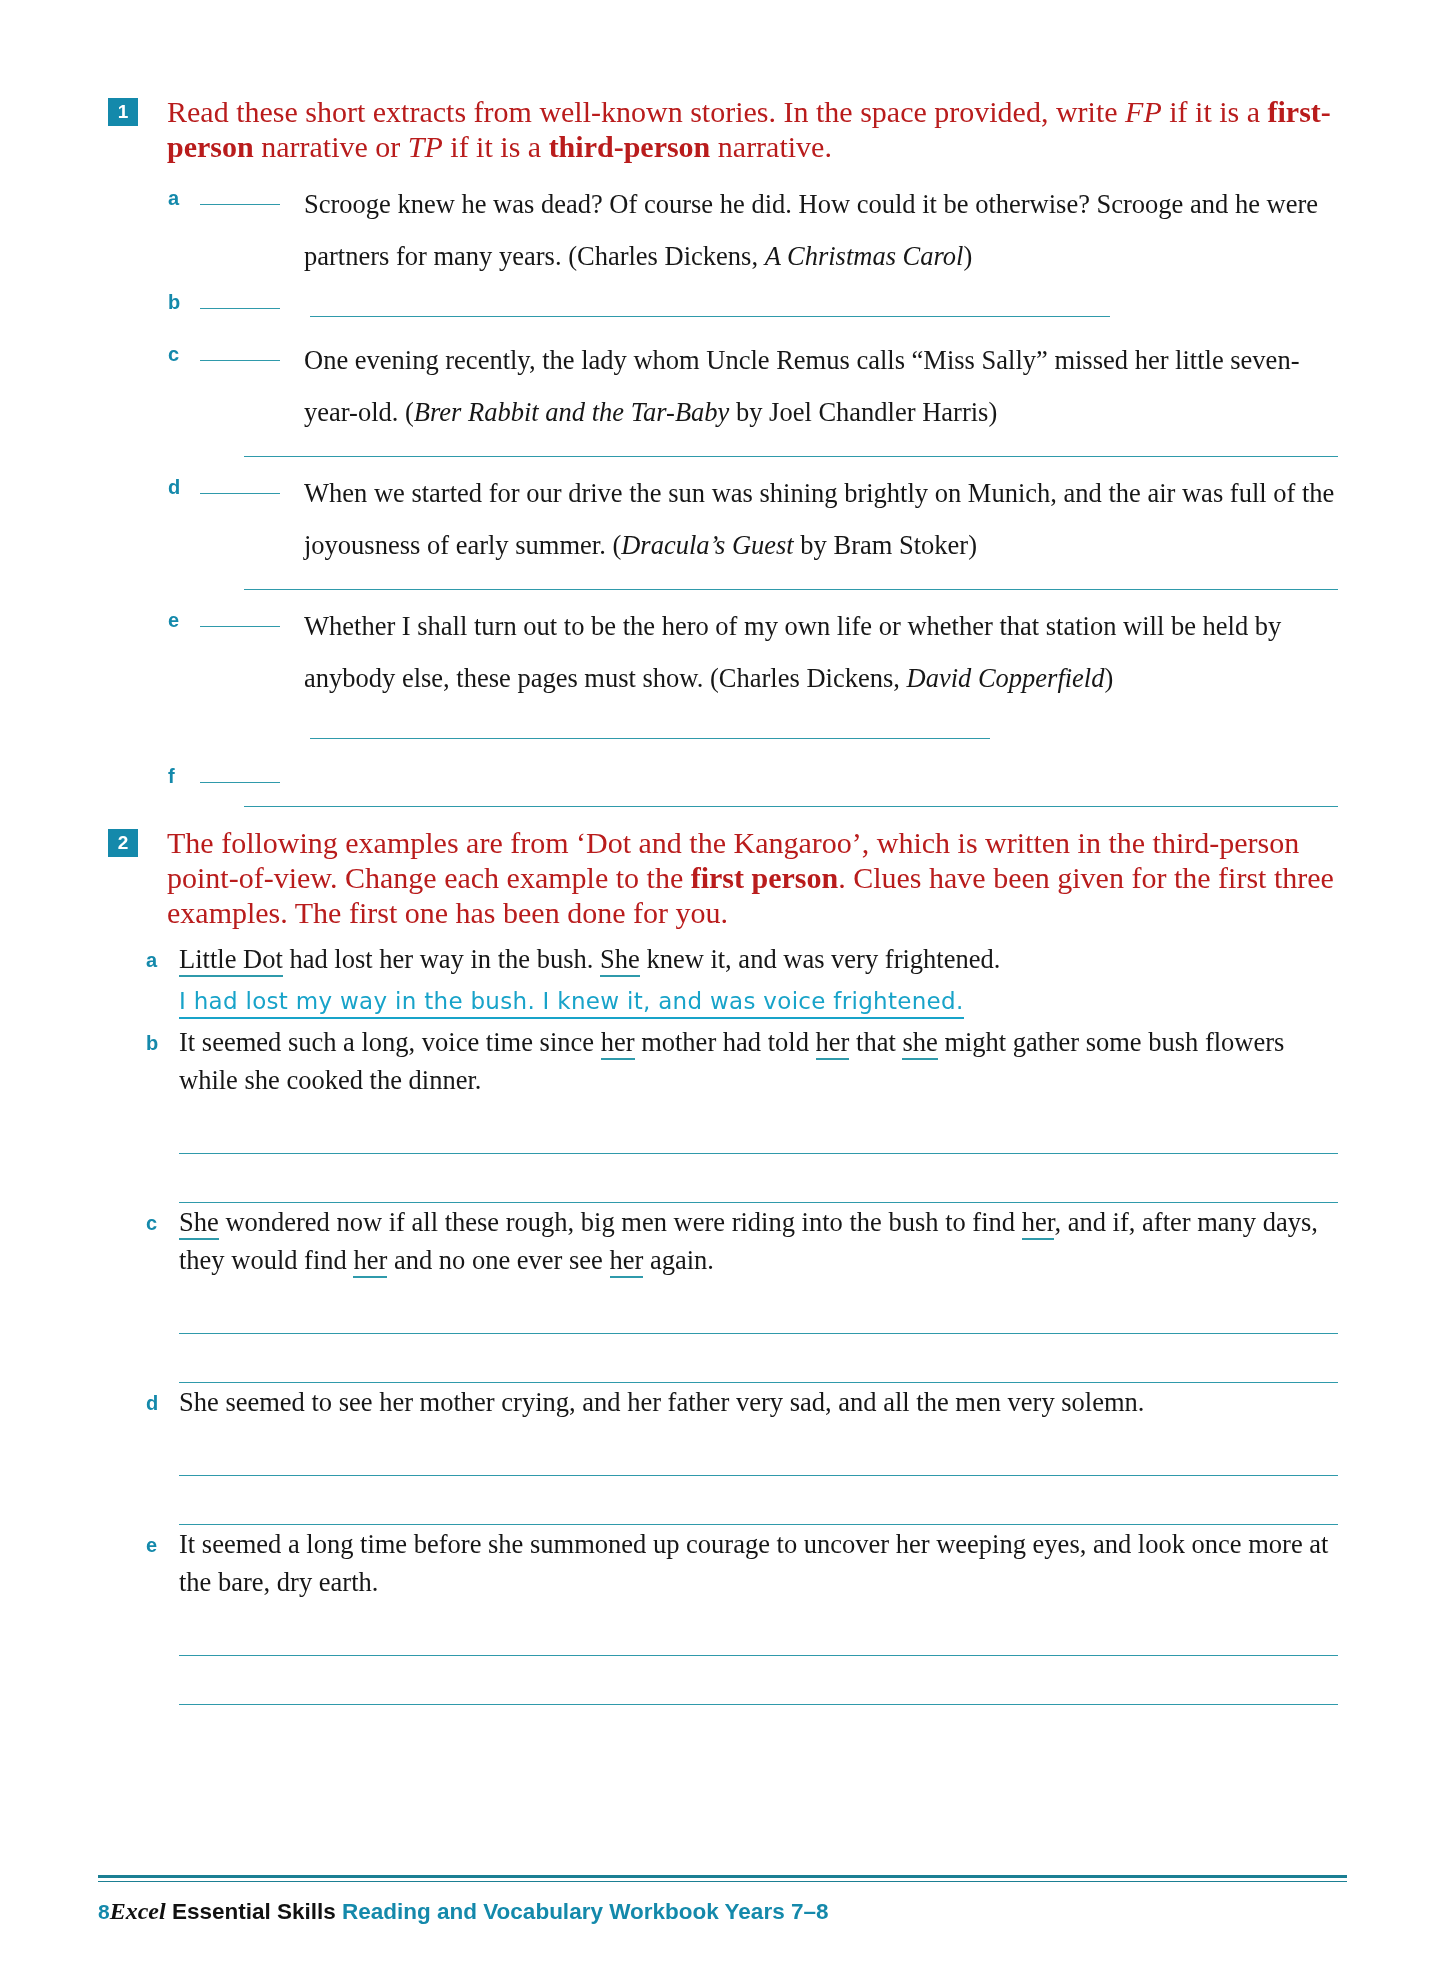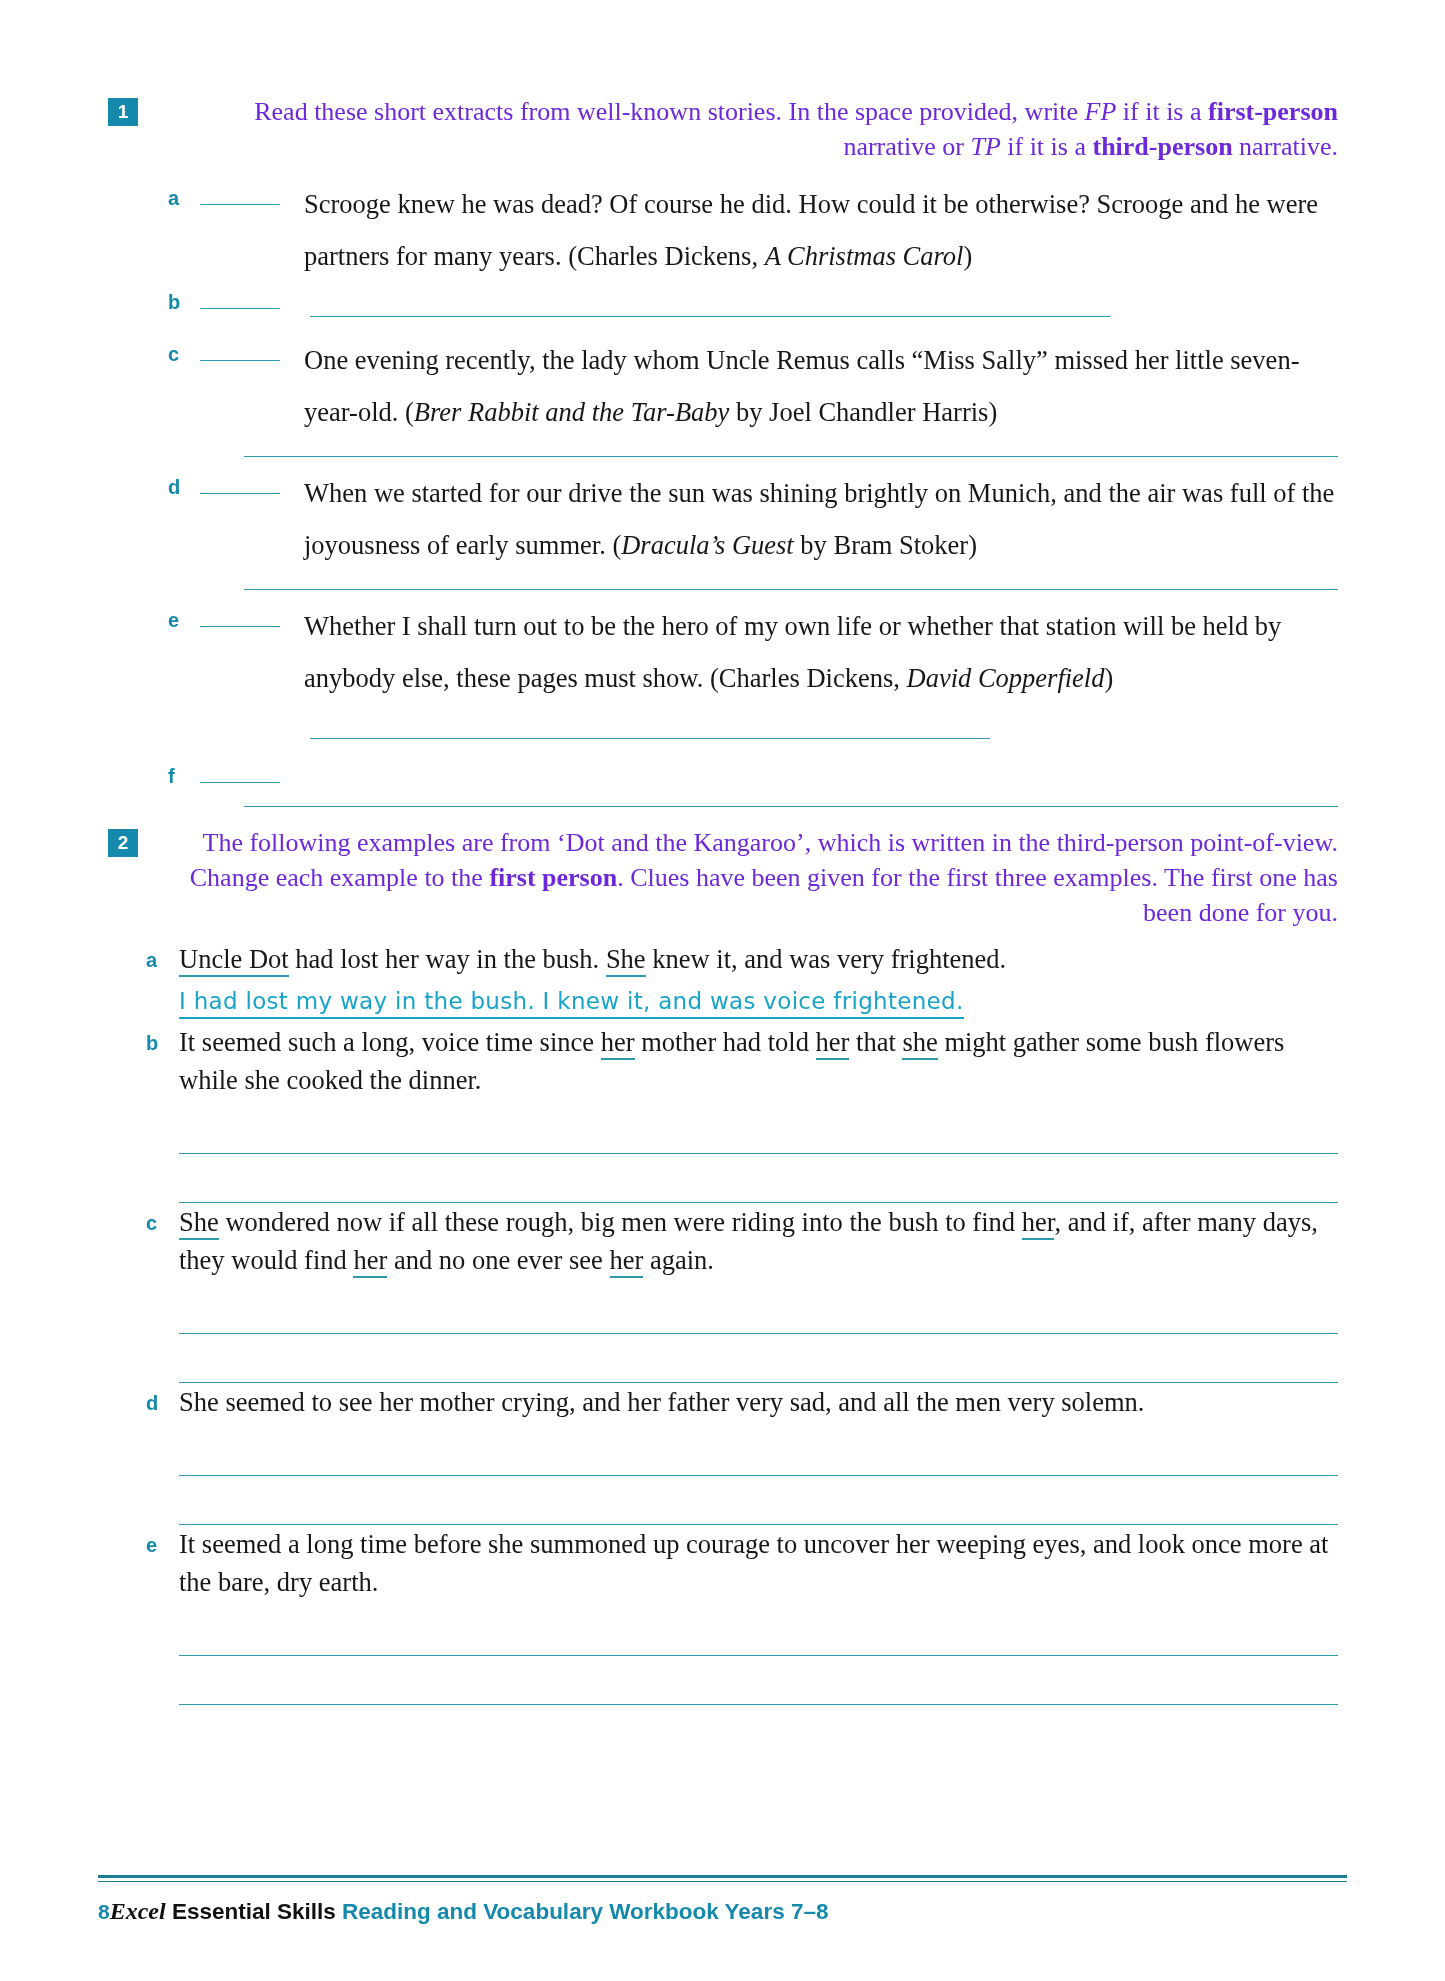--- a/index.html
+++ b/index.html
@@ -38,25 +38,24 @@
     color: #ffffff;
     font-family: "Liberation Sans", sans-serif;
     font-weight: bold;
     font-size: 19px;
     line-height: 28px;
     text-align: center;
     margin-right: 29px;
     margin-top: 4px;
   }
   .qtext {
-    font-size: 26px;
+    font-size: 30px;
     line-height: 35px;
-    color: #6d28d9;
+    color: #b91c1c;
     flex: 1 1 auto;
-    text-align: right;
   }
 
   
   .items1 {
     margin-top: 14px;
   }
   .item1 {
     display: flex;
     align-items: flex-start;
     margin-bottom: 0px;
@@ -247,21 +246,21 @@
 
   <div class="qblock" id="q2" style="top: 825px;">
     <div class="qhead">
       <div class="qnum">2</div>
       <div class="qtext" id="q2-instruction"><span>The following examples are from ‘Dot and the Kangaroo’, which is written in the third-person point-of-view. Change each example to the </span><span style="font-weight: bold;">first person</span><span>. Clues have been given for the first three examples. The first one has been done for you.</span></div>
     </div>
     <div class="items2" id="q2-items">
         <div class="item2">
           <div class="letter2">a</div>
           <div class="body2">
-            <div><span class="clue">Uncle Dot</span><span> had lost her way in the bush. </span><span class="clue">She</span><span> knew it, and was very frightened.</span></div>
+            <div><span class="clue">Little Dot</span><span> had lost her way in the bush. </span><span class="clue">She</span><span> knew it, and was very frightened.</span></div>
             <div><span class="handwritten">I had lost my way in the bush. I knew it, and was voice frightened.</span></div>
           </div>
         </div>
         <div class="item2">
           <div class="letter2">b</div>
           <div class="body2">
             <div><span>It seemed such a long, voice time since </span><span class="clue">her</span><span> mother had told </span><span class="clue">her</span><span> that </span><span class="clue">she</span><span> might gather some bush flowers while she cooked the dinner.</span></div>
             <div class="answerlines">
               <div class="answerline"></div>
               <div class="answerline"></div>

